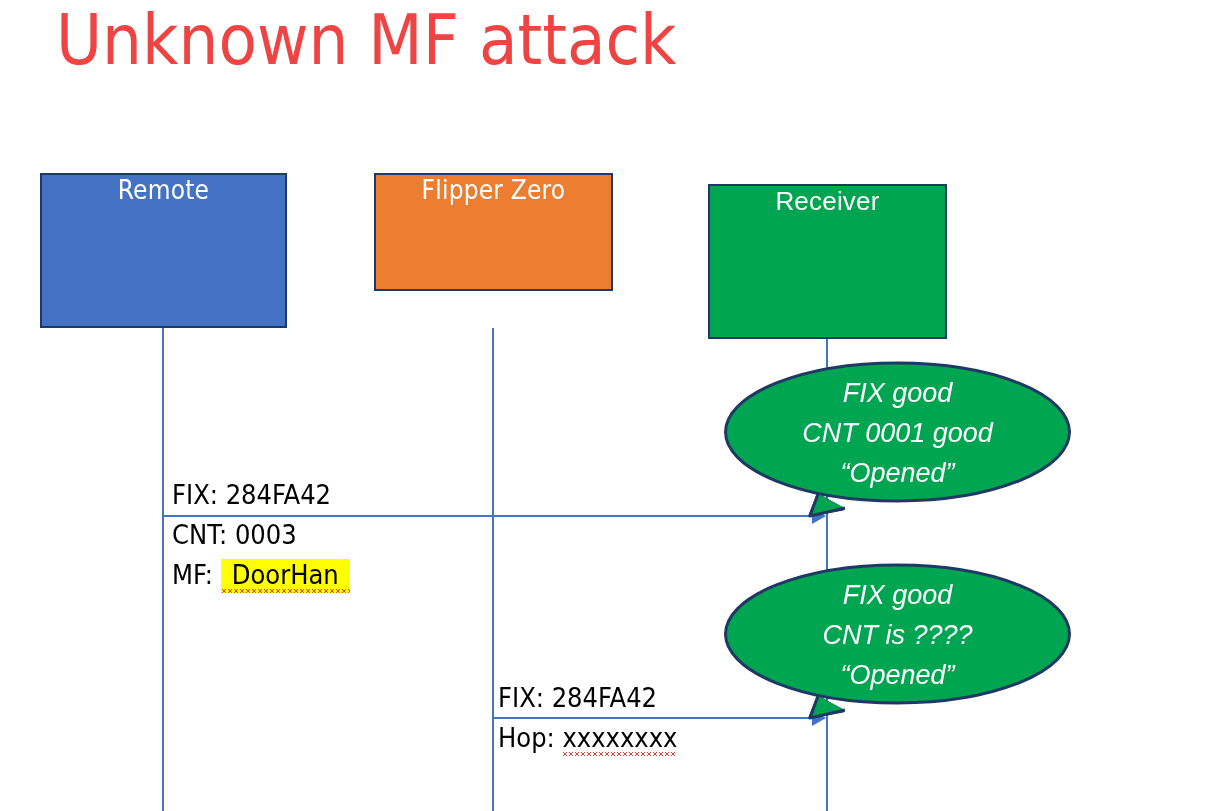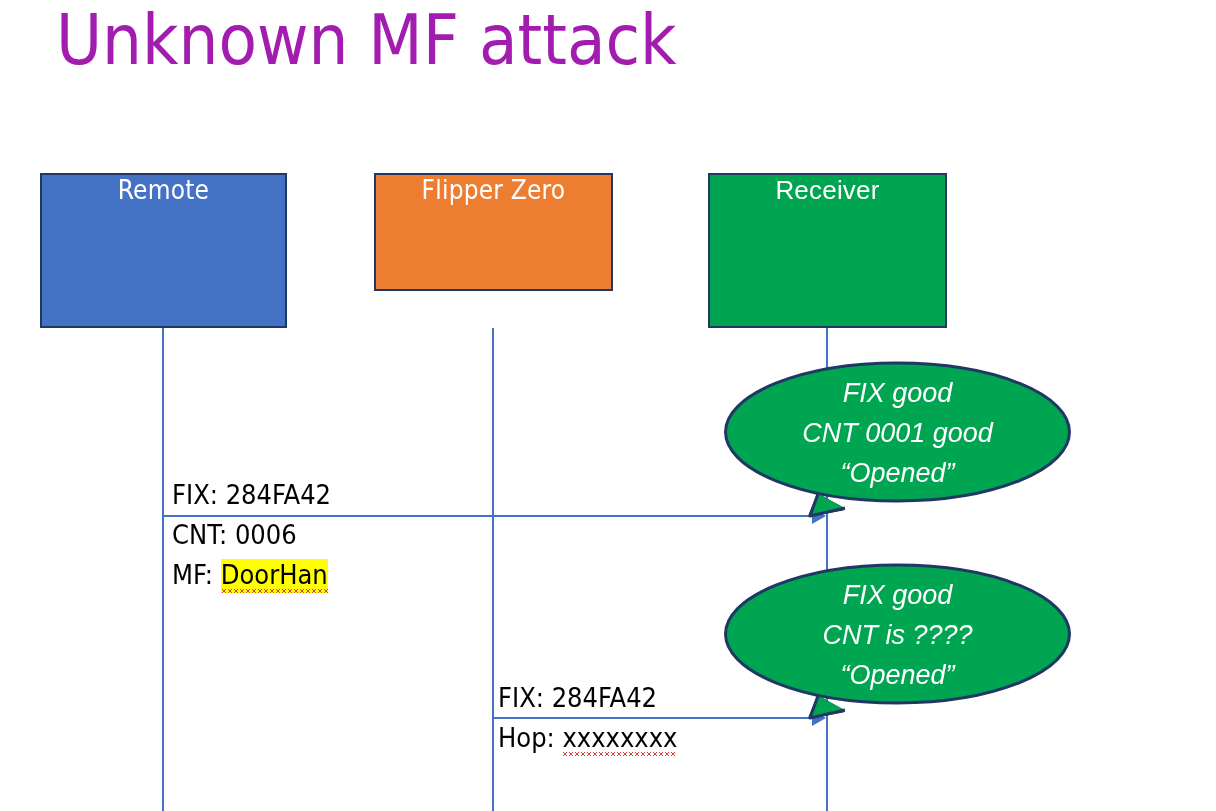--- a/index.html
+++ b/index.html
@@ -12,21 +12,21 @@
   #stage{position:relative;width:1216px;height:811px;overflow:hidden;}
 
   
   .title{
     position:absolute;
     left:56px; top:2px;
     font-family:"DejaVu Sans Condensed","Liberation Sans",sans-serif;
     font-size:70px;
     font-weight:300;
     letter-spacing:0px;
-    color:#a21caf;
+    color:#ef4444;
     white-space:nowrap;
     line-height:1.1;
   }
 
   
   .actor{
     position:absolute;
     box-sizing:border-box;
     border:2px solid #1F3864;
     display:flex;
@@ -34,21 +34,21 @@
     justify-content:center;
     color:#ffffff;
     font-size:26px;
     font-weight:400;
     letter-spacing:.2px;
   }
   .actor.remote{left:40px;  top:173px; width:247px; height:155px; background:#4472C4;
                 font-family:"DejaVu Sans Condensed","Liberation Sans",sans-serif;}
   .actor.flipper{left:374px;top:173px; width:239px; height:118px; background:#ED7D31;
                 font-family:"DejaVu Sans Condensed","Liberation Sans",sans-serif;}
-  .actor.receiver{left:708px;top:173px; width:239px; height:155px; background:#00A551;
+  .actor.receiver{left:708px;top:184px; width:239px; height:155px; background:#00A551;
                 font-family:"Liberation Sans",sans-serif;}
 
   
   .lifeline{position:absolute;width:2px;background:#4472C4;}
 
   
   .msgline{position:absolute;height:2px;background:#4472C4;}
   .arrowhead{
     position:absolute;
     width:0;height:0;
@@ -61,21 +61,21 @@
   .msglabel{
     position:absolute;
     font-family:"DejaVu Sans Condensed","Liberation Sans",sans-serif;
     font-size:27px;
     color:#000000;
     line-height:40px;
     white-space:nowrap;
   }
   .hl{
     background:#FFFF00;
-    padding:0 0;
+    padding:0 11px;
   }
   .squiggle{
     background-repeat:repeat-x;
     background-position:0 100%;
     background-size:6px 4px;
     background-image:
       linear-gradient(45deg,transparent 45%,#E03A3A 45%,#E03A3A 55%,transparent 55%),
       linear-gradient(-45deg,transparent 45%,#E03A3A 45%,#E03A3A 55%,transparent 55%);
     padding-bottom:3px;
   }
@@ -118,21 +118,21 @@
   </div>
 
   <div class="msgline" style="left:163px; top:515px; width:651px;"></div>
   <div class="arrowhead" style="left:812px; top:508px;"></div>
 
   <div class="msglabel" style="left:172px; top:475px;">
     <div>
       <span>FIX: </span><span>284FA42</span>
     </div>
     <div>
-      <span>CNT: </span><span>0006</span>
+      <span>CNT: </span><span>0003</span>
     </div>
     <div>
       <span>MF: </span><span class="hl squiggle">DoorHan</span>
     </div>
   </div>
 
   <div class="msgline" style="left:493px; top:717px; width:321px;"></div>
   <div class="arrowhead" style="left:812px; top:710px;"></div>
 
   <div class="msglabel" style="left:498px; top:678px;">

